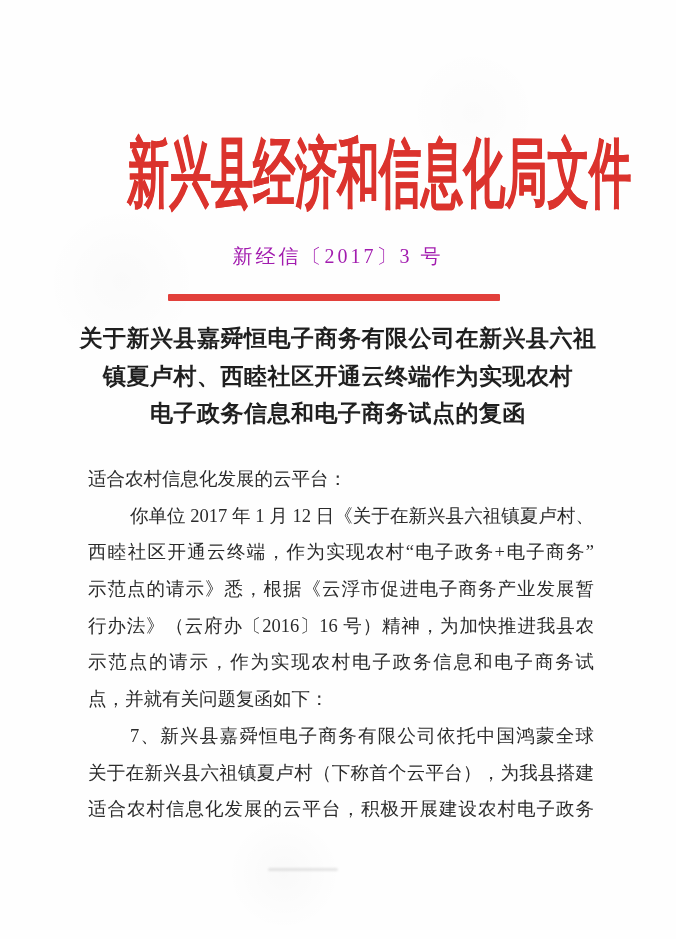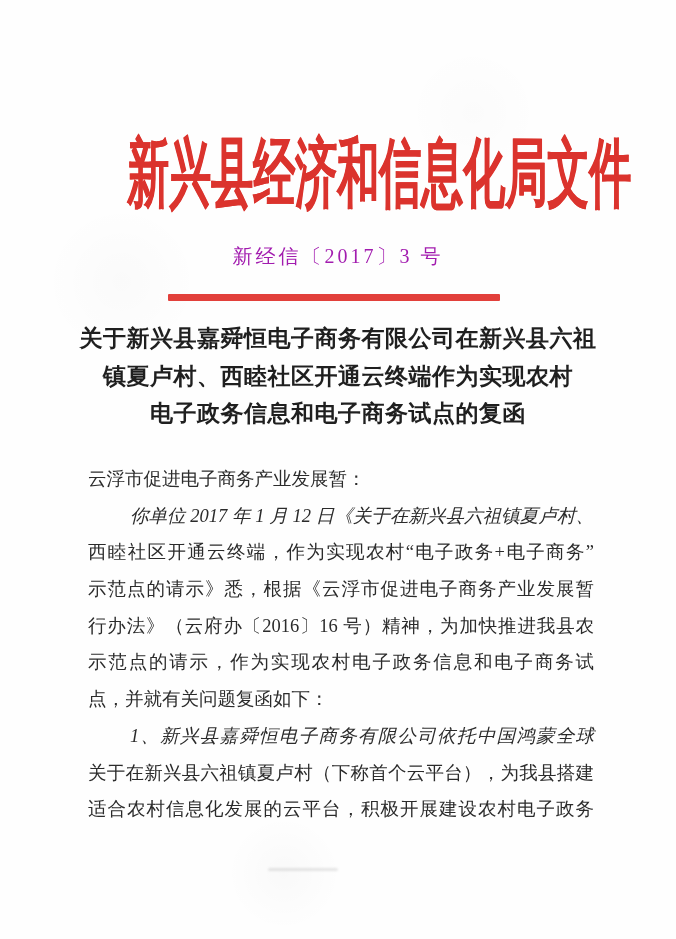--- a/index.html
+++ b/index.html
@@ -72,21 +72,21 @@
     line-height: 36.7px;
     color: #2b2b2b;
   }
   .line {
     height: 36.7px;
     white-space: nowrap;
     text-align: justify;
     text-align-last: justify;
   }
   .line.no-stretch { text-align-last: left; }
-  .line.indent { padding-left: 42px; font-style: italic; }
+  .line.indent { padding-left: 42px; }
   
   .scan-smudge {
     position: absolute;
     top: 868px; left: 268px;
     width: 70px; height: 3px;
     background: rgba(120,120,120,0.18);
     filter: blur(1px);
     border-radius: 2px;
   }
 </style>
@@ -103,27 +103,27 @@
 
   <div class="red-divider"></div>
 
   <div class="title-block">
     <div class="title-line">关于新兴县嘉舜恒电子商务有限公司在新兴县六祖</div>
     <div class="title-line">镇夏卢村、西睦社区开通云终端作为实现农村</div>
     <div class="title-line">电子政务信息和电子商务试点的复函</div>
   </div>
 
   <div class="body-block">
-    <div class="line no-stretch">云浮市促进电子商务产业发展暂：</div>
+    <div class="line no-stretch">适合农村信息化发展的云平台：</div>
     <div class="line indent">你单位 2017 年 1 月 12 日《关于在新兴县六祖镇夏卢村、</div>
     <div class="line">西睦社区开通云终端，作为实现农村“电子政务+电子商务”</div>
     <div class="line">示范点的请示》悉，根据《云浮市促进电子商务产业发展暂</div>
     <div class="line">行办法》（云府办〔2016〕16 号）精神，为加快推进我县农</div>
     <div class="line">示范点的请示，作为实现农村电子政务信息和电子商务试</div>
     <div class="line no-stretch">点，并就有关问题复函如下：</div>
-    <div class="line indent">1、新兴县嘉舜恒电子商务有限公司依托中国鸿蒙全球</div>
+    <div class="line indent">7、新兴县嘉舜恒电子商务有限公司依托中国鸿蒙全球</div>
     <div class="line">关于在新兴县六祖镇夏卢村（下称首个云平台），为我县搭建</div>
     <div class="line">适合农村信息化发展的云平台，积极开展建设农村电子政务</div>
   </div>
 
   <div class="scan-smudge"></div>
 
 </div>
 
 </body></html>

